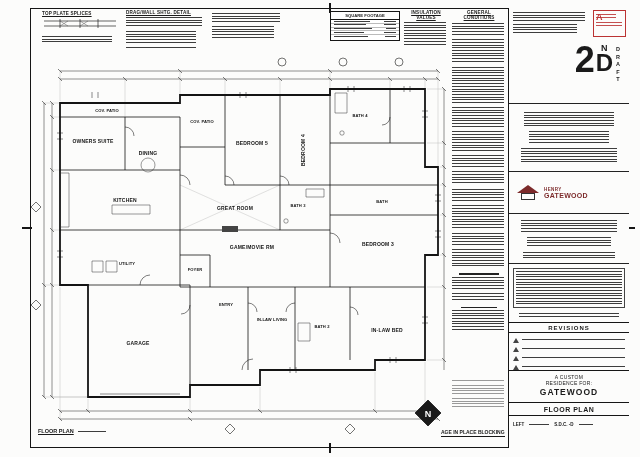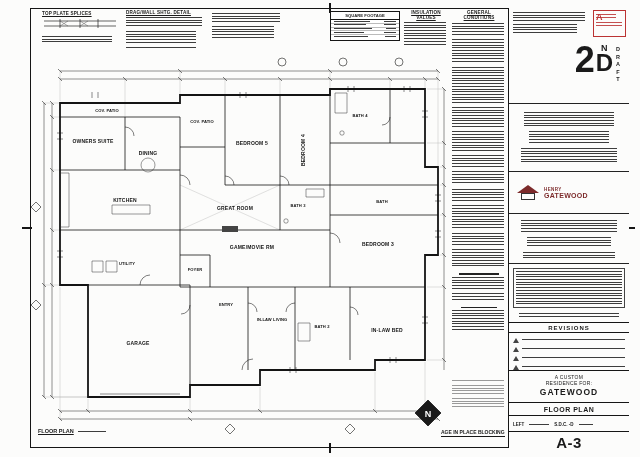--- a/index.html
+++ b/index.html
@@ -290,16 +290,15 @@
 
     <div class="sec stitle" style="top:394px">FLOOR PLAN</div>
 
     <div class="sec fields" style="top:410px;height:13px">
       <span>LEFT</span>
       <span class="gk" style="width:20px;height:2px"></span>
       <span>S.D.C. -D</span>
       <span class="gk" style="width:14px;height:2px"></span>
     </div>
 
-    <div class="sec snum" style="top:423px;height:17px">A-3</div>
   </div>
 
 </div>
 
 </body></html>

